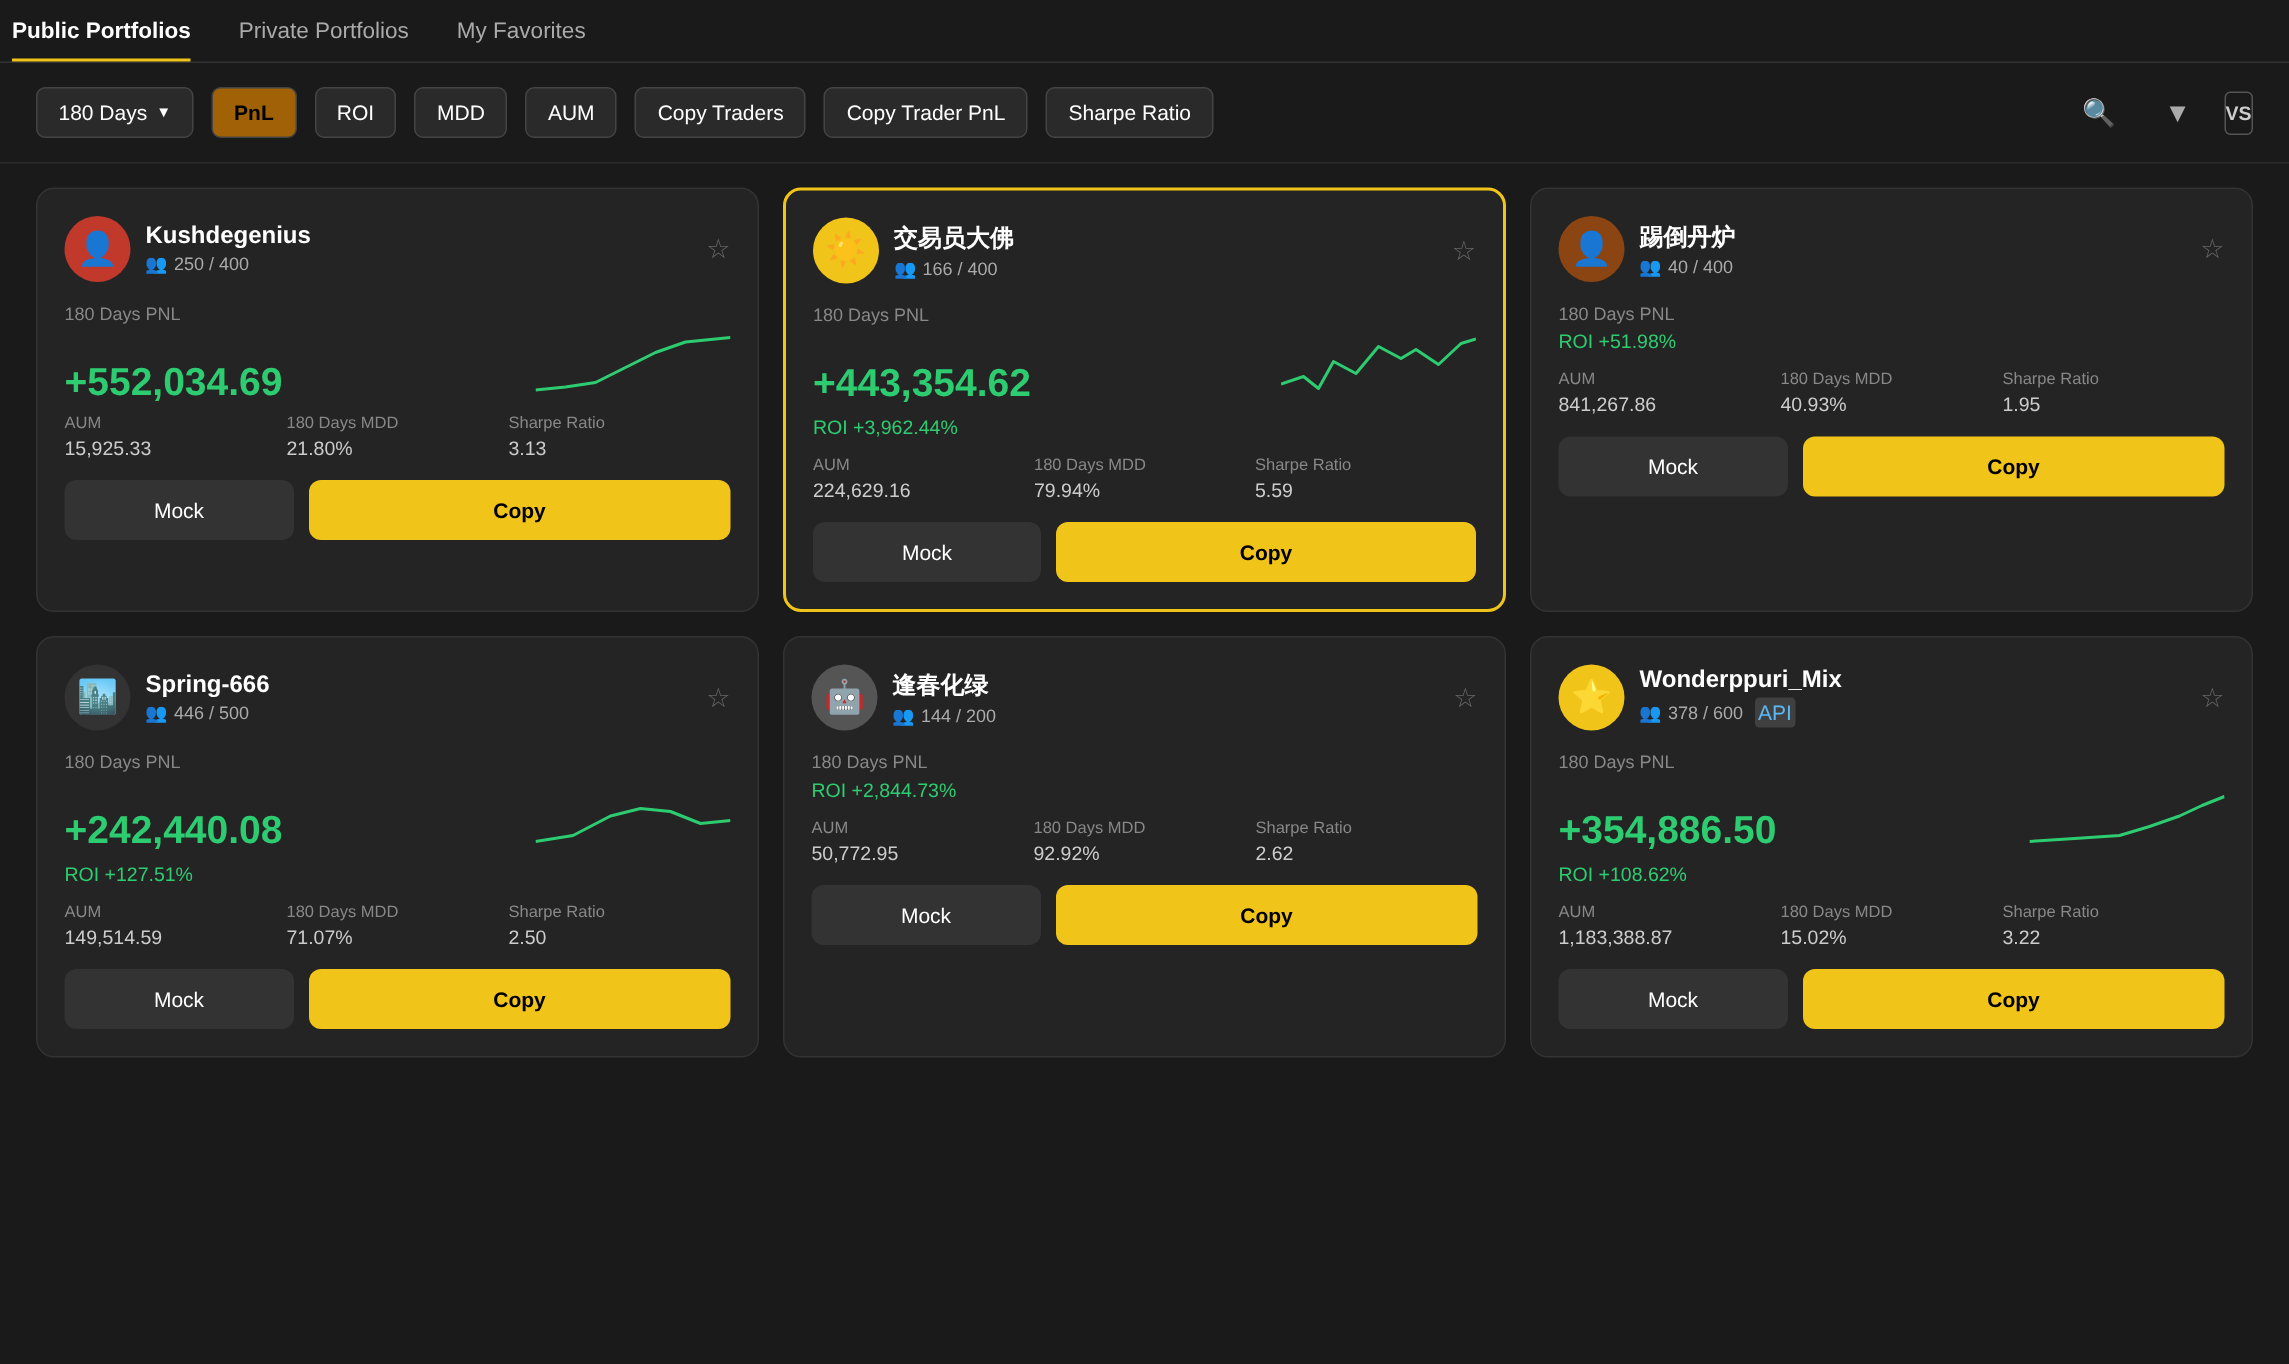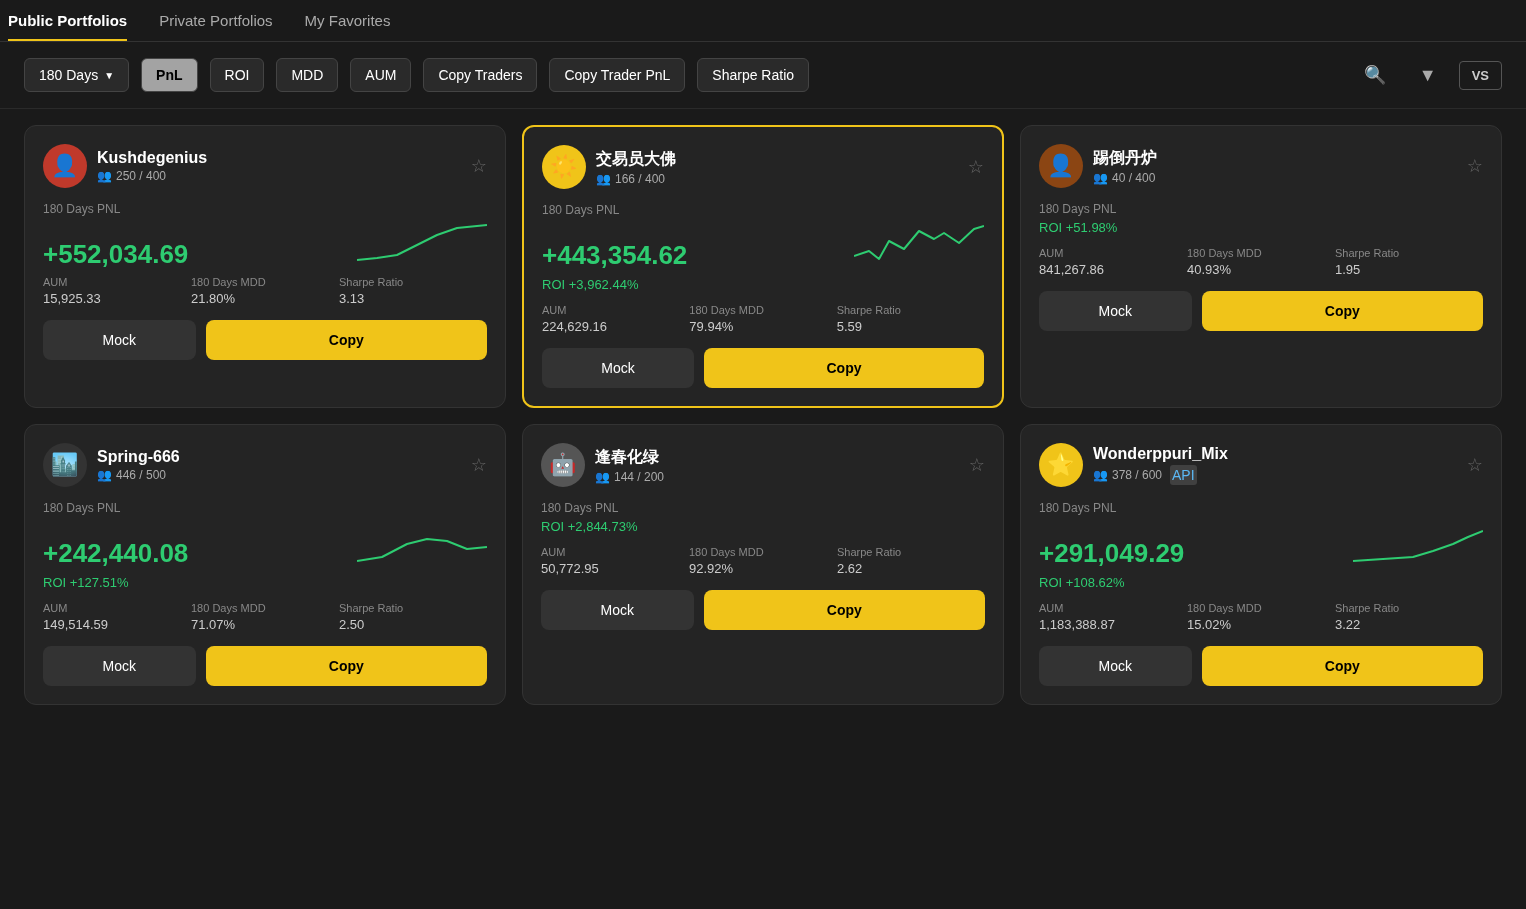--- a/index.html
+++ b/index.html
@@ -60,38 +60,38 @@
     .sort-btn {
       background: #2a2a2a;
       border: 1px solid #444;
       color: #fff;
       padding: 8px 14px;
       border-radius: 6px;
       cursor: pointer;
       font-size: 14px;
     }
     .sort-btn.pnl-active {
-      background: #a3a3a3;
+      background: #a16207;
       color: #000;
       font-weight: 600;
     }
     .spacer { flex: 1; }
     .icon-btn {
       background: transparent;
       border: none;
       color: #aaa;
       cursor: pointer;
       font-size: 18px;
       padding: 6px 10px;
     }
     .vs-btn {
       background: transparent;
       border: 1px solid #555;
       color: #ccc;
-      padding: 6px 12px;
+      padding: 6px 0;
       border-radius: 4px;
       cursor: pointer;
       font-size: 13px;
       font-weight: 600;
     }
     .cards-grid {
       display: grid;
       grid-template-columns: repeat(3, 1fr);
       gap: 16px;
       padding: 16px 24px;
@@ -471,21 +471,21 @@
         <div class="trader-count">
           <span>👥</span>
           378 / 600<span class="api-badge">API</span>
         </div>
       </div>
       <span class="star-icon">☆</span>
     </div>
 
     <div class="pnl-label">180 Days PNL</div>
     <div class="pnl-row">
-      <div class="pnl-value">+291,049.29</div>
+      <div class="pnl-value">+354,886.50</div>
       <svg class="mini-chart" viewBox="0 0 130 50" xmlns="http://www.w3.org/2000/svg">
     <polyline points="0,42 30,40 60,38 80,32 100,25 115,18 130,12" fill="none" stroke="#2ecc71" stroke-width="2" stroke-linejoin="round"></polyline>
   </svg>
     </div>
     <div class="roi-value">ROI +108.62%</div>
 
     <div class="stats-row">
       <div class="stat-item">
         <div class="stat-label">AUM</div>
         <div class="stat-value">1,183,388.87</div>

